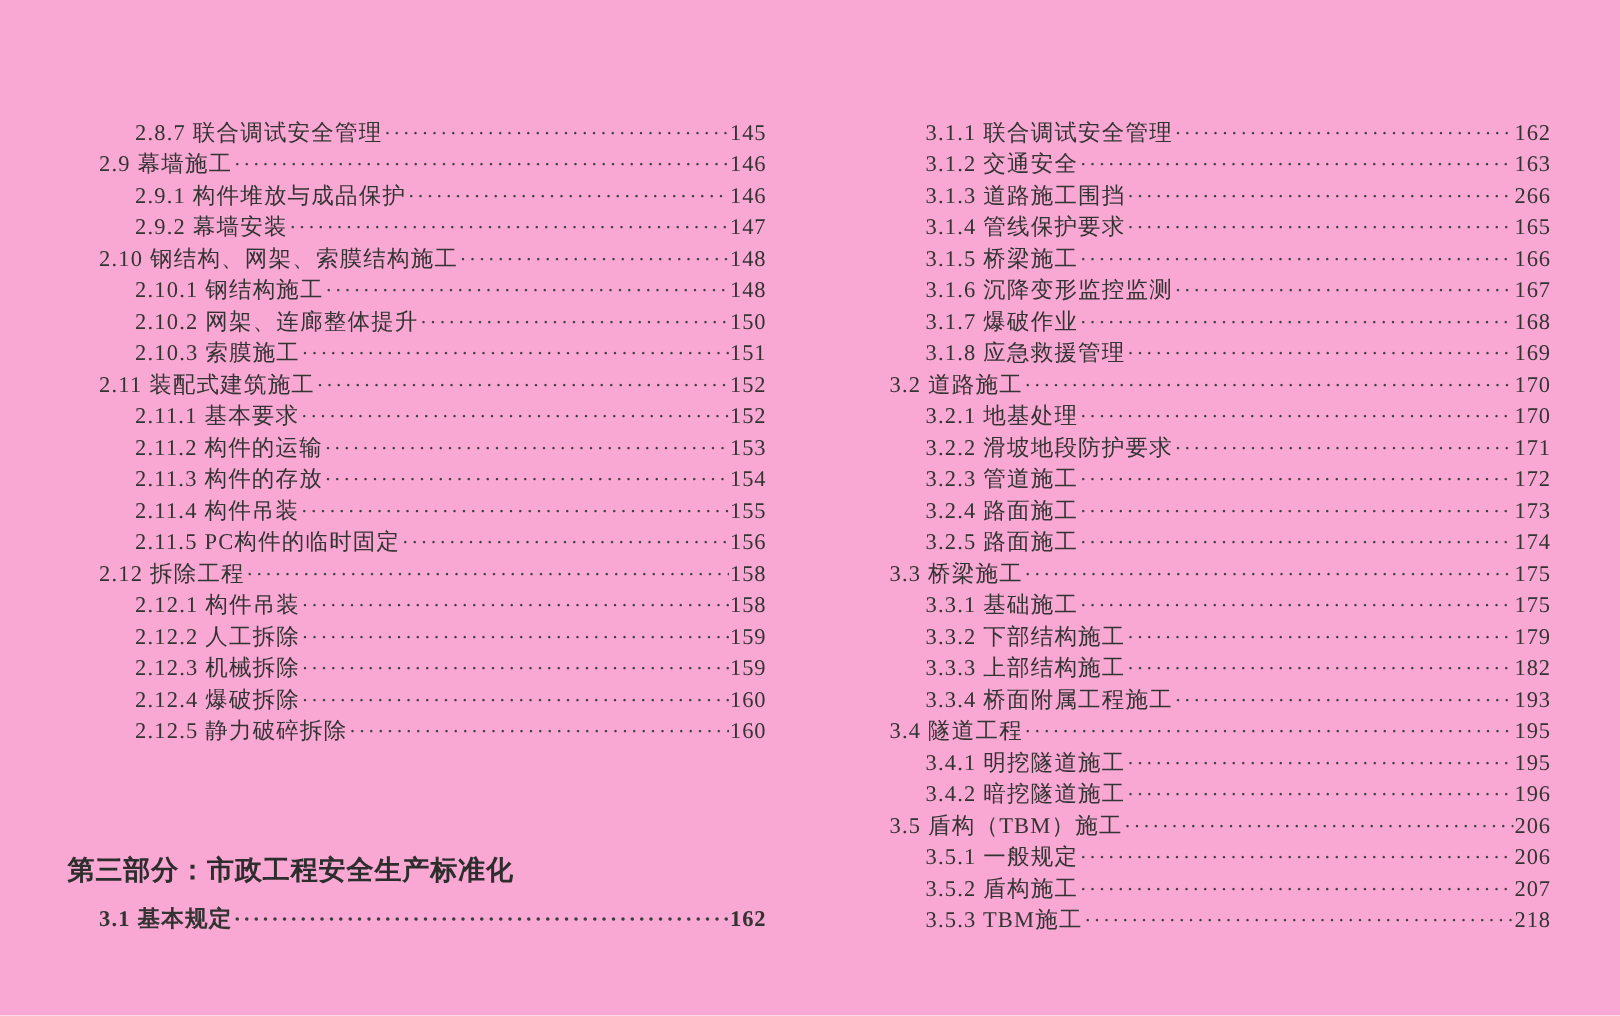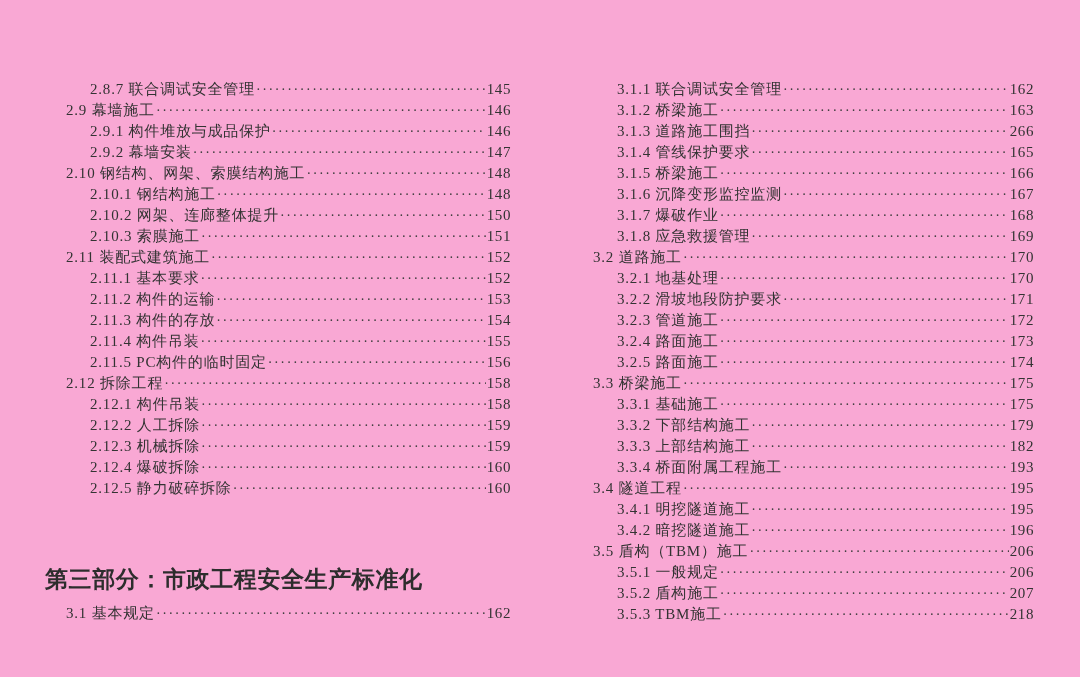--- a/index.html
+++ b/index.html
@@ -48,28 +48,28 @@
     color: #3d3d3d;
   }
   .toc-page {
     flex: 0 0 auto;
     letter-spacing: 0.6px;
     text-align: right;
   }
 
   .part-heading {
     margin: 65px 0 0 -21px;
-    font-size: 23px;
+    font-size: 18px;
     line-height: 32px;
     font-weight: bold;
     letter-spacing: 0.6px;
     color: #2d2d2d;
     white-space: nowrap;
   }
-  .toc-list-below { margin-top: 7px; }
+  .toc-list-below { margin-top: 7px; font-weight: bold; }
 </style>
 </head>
 <body>
 
 <div class="page">
 
   <div class="col col-left">
     <div class="toc-list">
 
         <div class="toc-entry" data-level="3">
@@ -209,21 +209,21 @@
   <div class="col col-right">
     <div class="toc-list">
 
         <div class="toc-entry" data-level="3">
           <span class="toc-label">3.1.1 联合调试安全管理</span>
           <span class="toc-leader"></span>
           <span class="toc-page">162</span>
         </div>
 
         <div class="toc-entry" data-level="3">
-          <span class="toc-label">3.1.2 桥梁施工</span>
+          <span class="toc-label">3.1.2 交通安全</span>
           <span class="toc-leader"></span>
           <span class="toc-page">163</span>
         </div>
 
         <div class="toc-entry" data-level="3">
           <span class="toc-label">3.1.3 道路施工围挡</span>
           <span class="toc-leader"></span>
           <span class="toc-page">266</span>
         </div>
 

